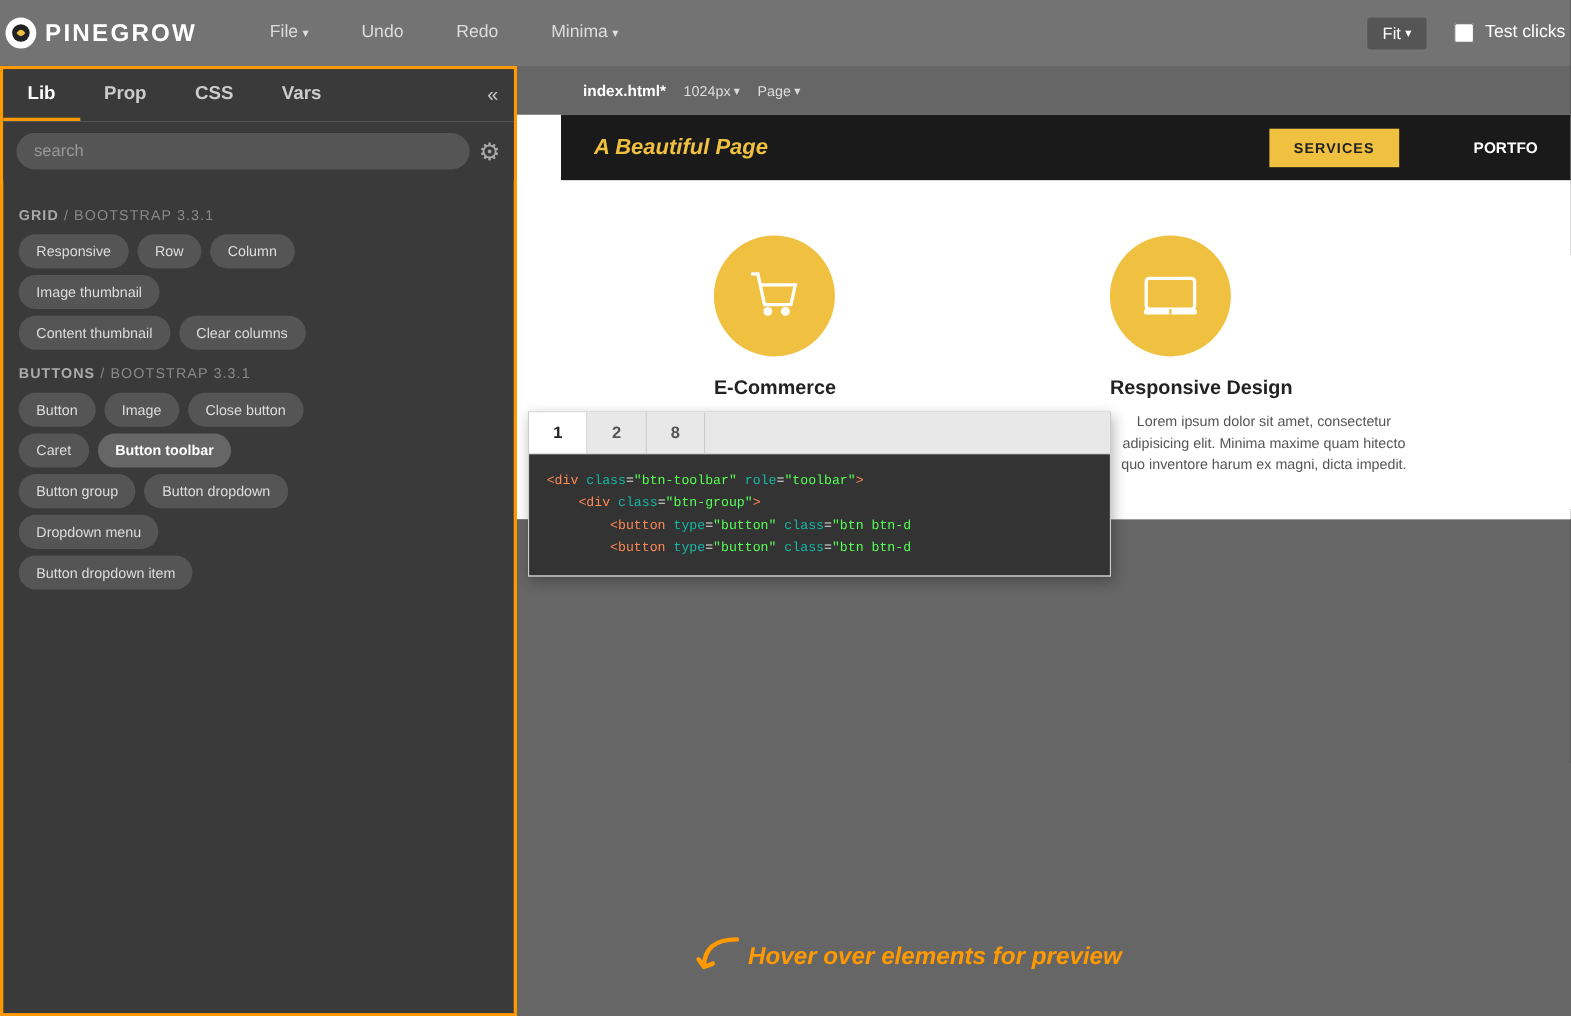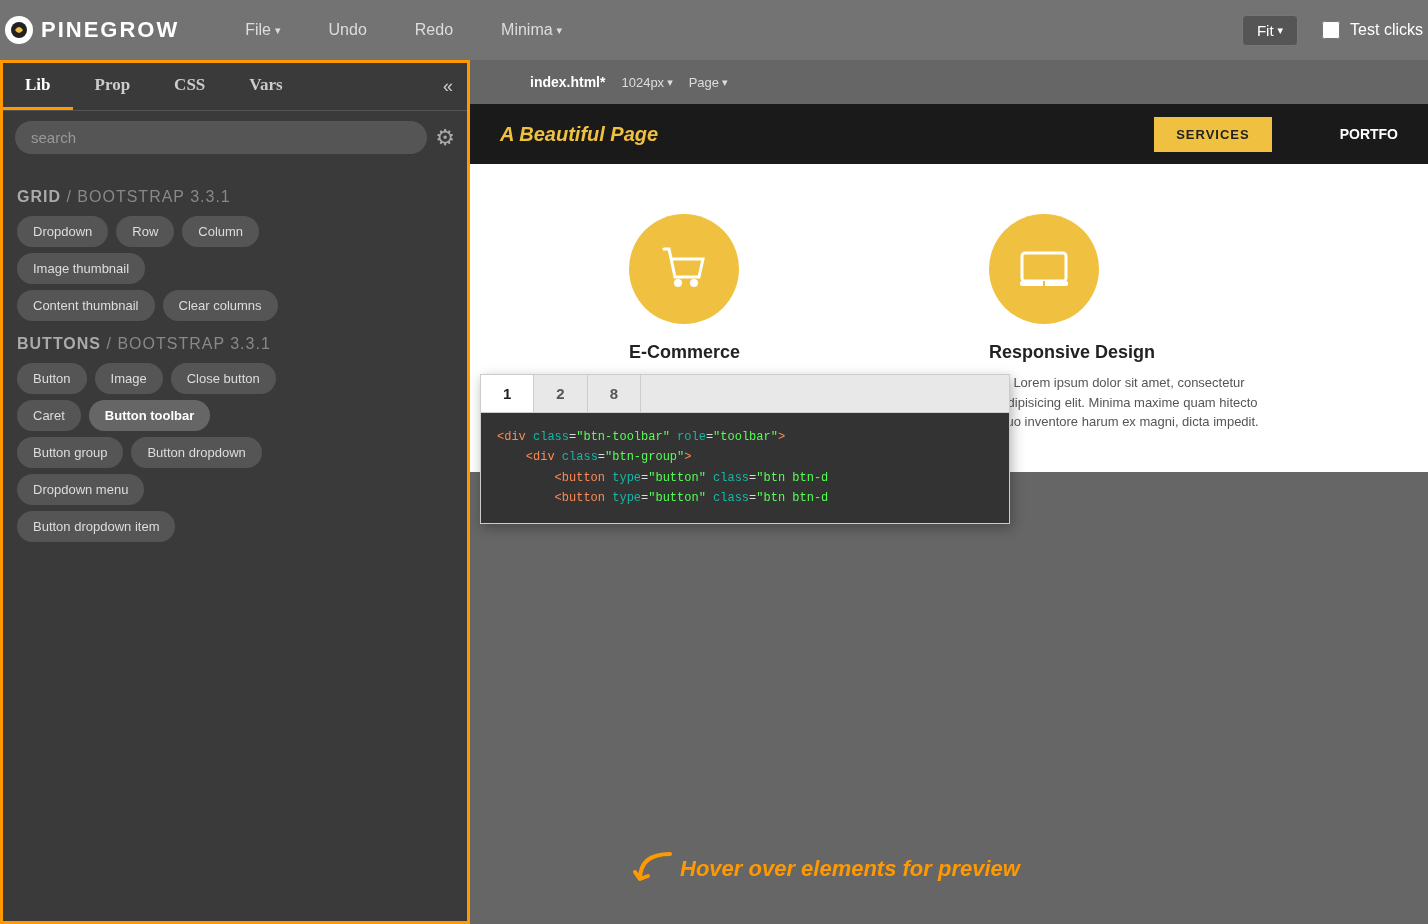--- a/index.html
+++ b/index.html
@@ -90,21 +90,20 @@
       padding: 0;
       border-bottom: 1px solid #555;
     }
     .tab-item {
       padding: 12px 22px;
       color: #ccc;
       font-size: 17px;
       font-weight: 600;
       cursor: pointer;
       border-bottom: 3px solid transparent;
-      font-family: Liberation Serif, serif;
     }
     .tab-item.active {
       color: #fff;
       border-bottom: 3px solid #f90;
     }
     #collapse-btn {
       margin-left: auto;
       color: #ccc;
       font-size: 18px;
       padding: 10px 14px;
@@ -141,21 +140,21 @@
     }
 
     
     #components-list {
       flex: 1;
       overflow-y: auto;
       padding: 10px 14px;
     }
     .section-header {
       color: #aaa;
-      font-size: 16px;
+      font-size: 13px;
       font-weight: 700;
       letter-spacing: 1px;
       margin: 14px 0 10px 0;
       text-transform: uppercase;
     }
     .section-header span {
       color: #888;
       font-weight: 400;
     }
     .btn-row {
@@ -230,20 +229,21 @@
       position: relative;
       overflow: hidden;
     }
 
     
     #preview-site {
       position: absolute;
       top: 0; left: 0;
       width: 100%;
       background: #fff;
+      padding-left: 40px;
     }
 
     #site-navbar {
       background: #1a1a1a;
       display: flex;
       align-items: center;
       padding: 0 30px;
       height: 60px;
       gap: 20px;
     }
@@ -427,21 +427,21 @@
       <input id="search-input" type="text" placeholder="search" style="">
       <button id="gear-btn">⚙</button>
     </div>
 
     <div id="components-list">
 
       <div class="section-header">
         GRID <span>/ BOOTSTRAP 3.3.1</span>
       </div>
       <div class="btn-row">
-        <button class="comp-btn">Dropdown</button>
+        <button class="comp-btn">Responsive</button>
         <button class="comp-btn">Row</button>
         <button class="comp-btn">Column</button>
       </div>
       <div class="btn-row">
         <button class="comp-btn">Image thumbnail</button>
       </div>
       <div class="btn-row">
         <button class="comp-btn">Content thumbnail</button>
         <button class="comp-btn">Clear columns</button>
       </div>

